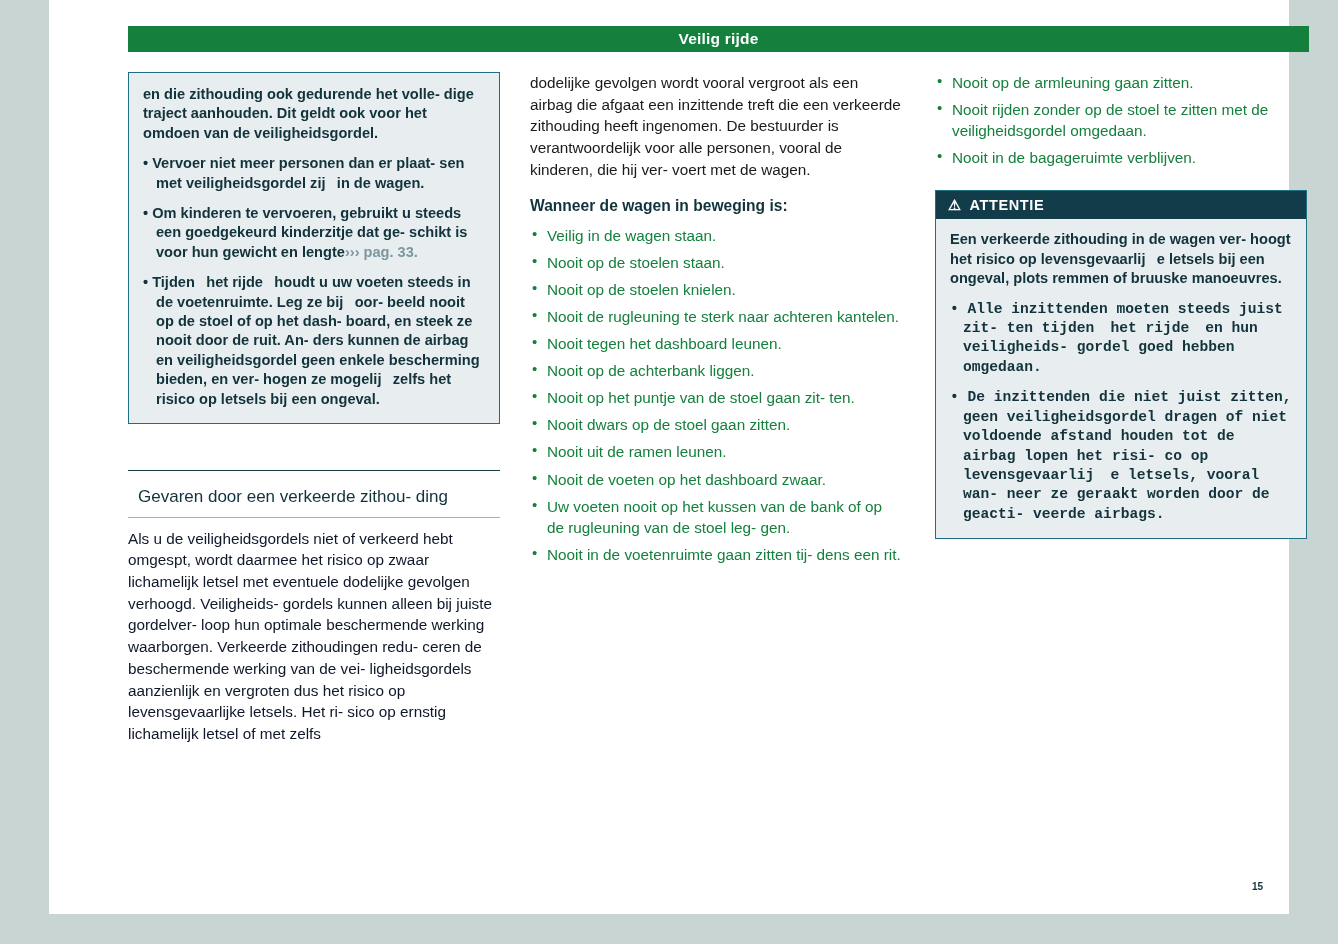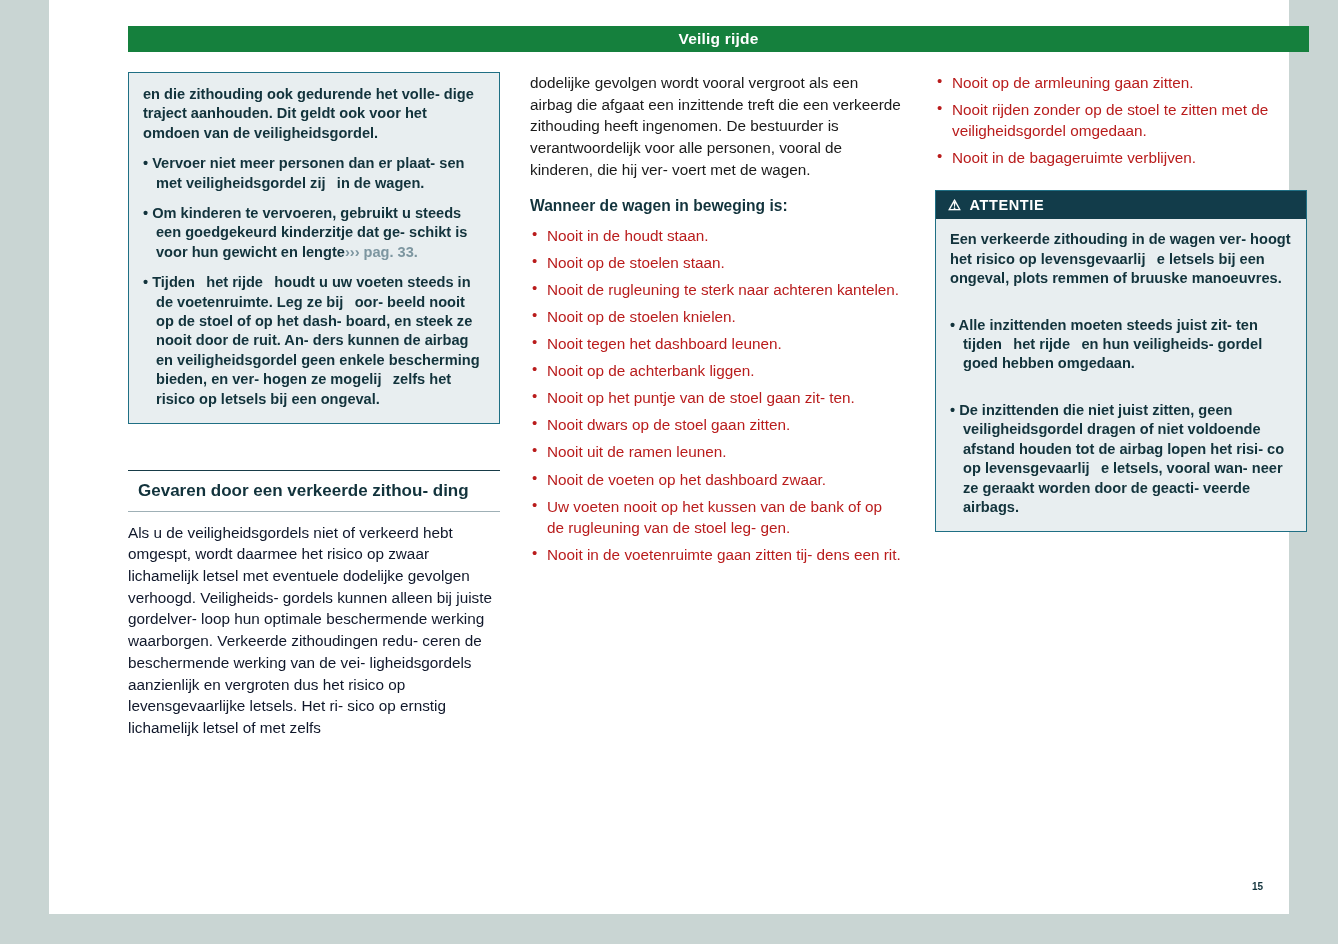--- a/index.html
+++ b/index.html
@@ -77,23 +77,23 @@
   .pagref {
     color: #7d96a0;
     font-weight: bold;
   }
 
   
   .section-head {
     margin-top: 46px;
     border-top: 1.5px solid #173b47;
     border-bottom: 1px solid #9fb0b6;
-    padding: 9px 0 8px 10px;
+    padding: 15px 0 8px 10px;
     font-size: 17px;
-    font-weight: bold;
+    font-weight: normal;
     color: #12333c;
     line-height: 1.32;
     width: 372px;
     box-sizing: border-box;
   }
   .body-text {
     font-size: 15.3px;
     color: #0f172a;
     line-height: 1.42;
     margin: 10px 0 0 0;
@@ -113,21 +113,21 @@
     color: #12333c;
     margin: 16px 0 10px 0;
   }
   ul.dots {
     list-style: none;
     margin: 0;
     padding: 0;
   }
   ul.dots li {
     font-size: 15.3px;
-    color: #b91c1c;
+    color: #15803d;
     line-height: 1.38;
     position: relative;
     padding-left: 17px;
     margin-bottom: 6px;
   }
   ul.dots li:before {
     content: "\2022";
     position: absolute;
     left: 2px;
     top: -1px;
@@ -161,21 +161,21 @@
   .warn-body {
     padding: 11px 14px 14px 14px;
   }
   .warn-body p {
     margin: 0;
     font-size: 14.6px;
     font-weight: bold;
     color: #12333c;
     line-height: 1.33;
   }
-  .warn-body p + p { margin-top: 27px; }
+  .warn-body p + p { margin-top: 11px; font-family: Liberation Mono, monospace; }
 
   .page-number {
     position: absolute;
     right: 26px;
     bottom: 22px;
     font-size: 10px;
     font-weight: bold;
     color: #12333c;
   }
 </style>
@@ -201,24 +201,24 @@
 
       <p class="body-text">Als u de veiligheidsgordels niet of verkeerd hebt omgespt, wordt daarmee het risico op zwaar lichamelijk letsel met eventuele dodelijke gevolgen verhoogd. Veiligheids- gordels kunnen alleen bij juiste gordelver- loop hun optimale beschermende werking waarborgen. Verkeerde zithoudingen redu- ceren de beschermende werking van de vei- ligheidsgordels aanzienlijk en vergroten dus het risico op levensgevaarlijke letsels. Het ri- sico op ernstig lichamelijk letsel of met zelfs</p>
     </div>
 
     <div class="col col2">
       <p class="ptext">dodelijke gevolgen wordt vooral vergroot als een airbag die afgaat een inzittende treft die een verkeerde zithouding heeft ingenomen. De bestuurder is verantwoordelijk voor alle personen, vooral de kinderen, die hij ver- voert met de wagen.</p>
 
       <div class="sub-head">Wanneer de wagen in beweging is:</div>
 
       <ul class="dots">
-        <li>Nooit in de houdt staan.</li>
+        <li>Veilig in de wagen staan.</li>
         <li>Nooit op de stoelen staan.</li>
+        <li>Nooit op de stoelen knielen.</li>
         <li>Nooit de rugleuning te sterk naar achteren kantelen.</li>
-        <li>Nooit op de stoelen knielen.</li>
         <li>Nooit tegen het dashboard leunen.</li>
         <li>Nooit op de achterbank liggen.</li>
         <li>Nooit op het puntje van de stoel gaan zit- ten.</li>
         <li>Nooit dwars op de stoel gaan zitten.</li>
         <li>Nooit uit de ramen leunen.</li>
         <li>Nooit de voeten op het dashboard zwaar.</li>
         <li>Uw voeten nooit op het kussen van de bank of op de rugleuning van de stoel leg- gen.</li>
         <li>Nooit in de voetenruimte gaan zitten tij- dens een rit.</li>
       </ul>
     </div>

